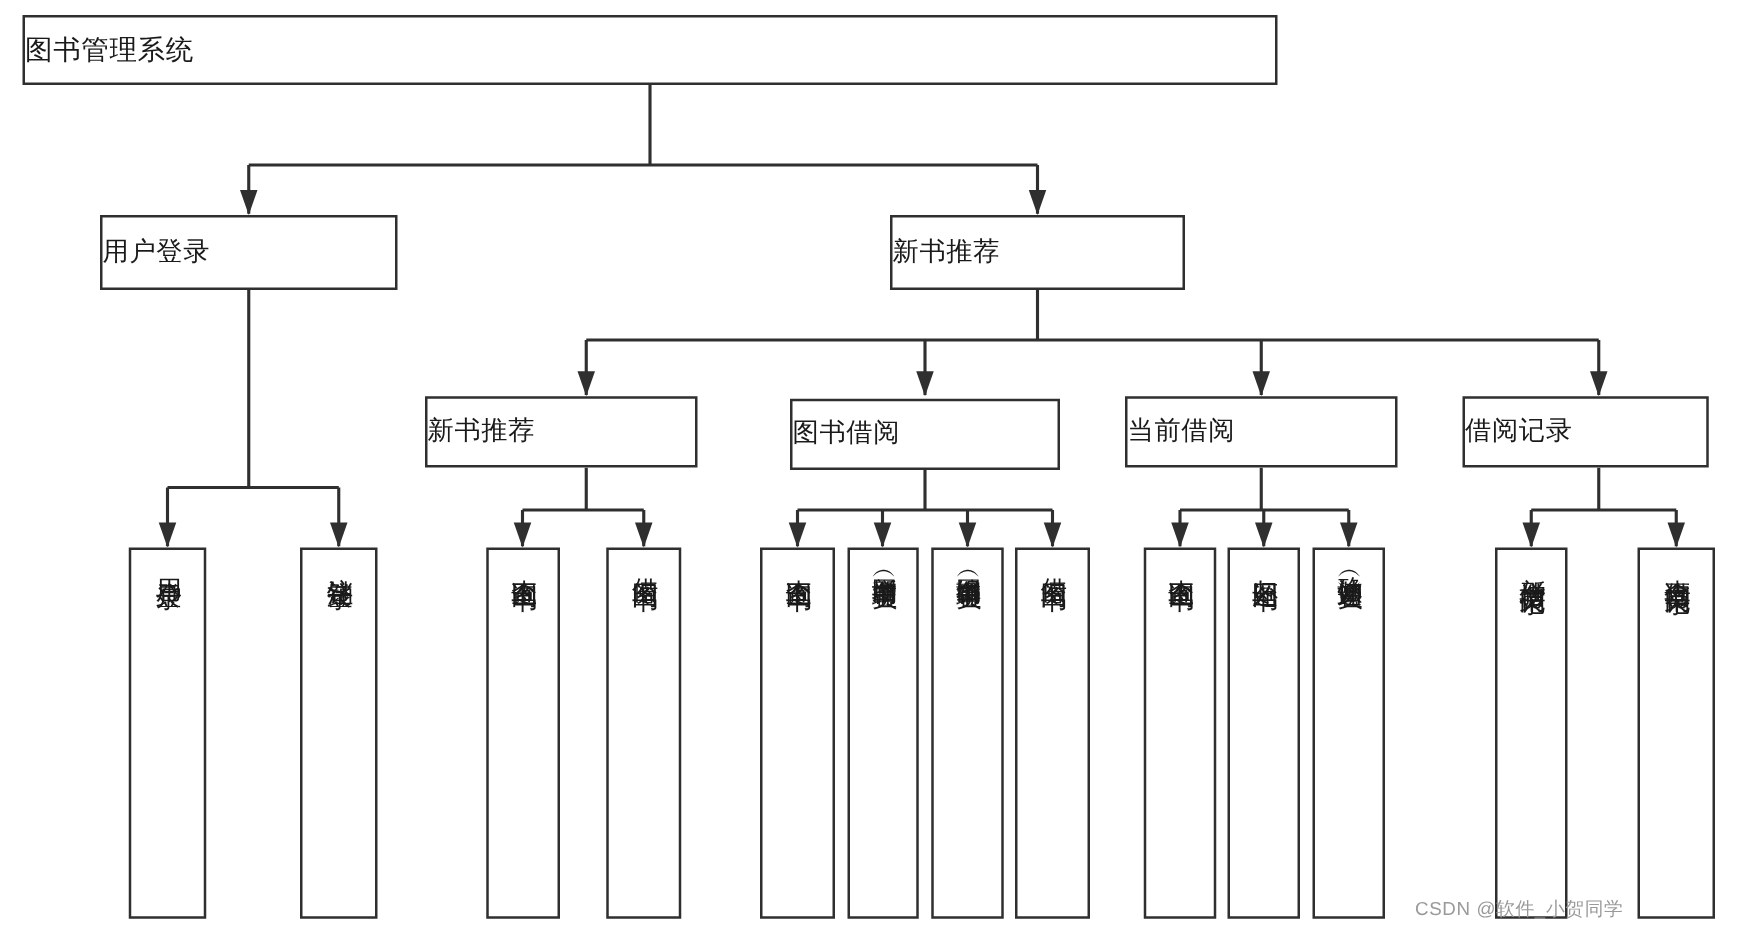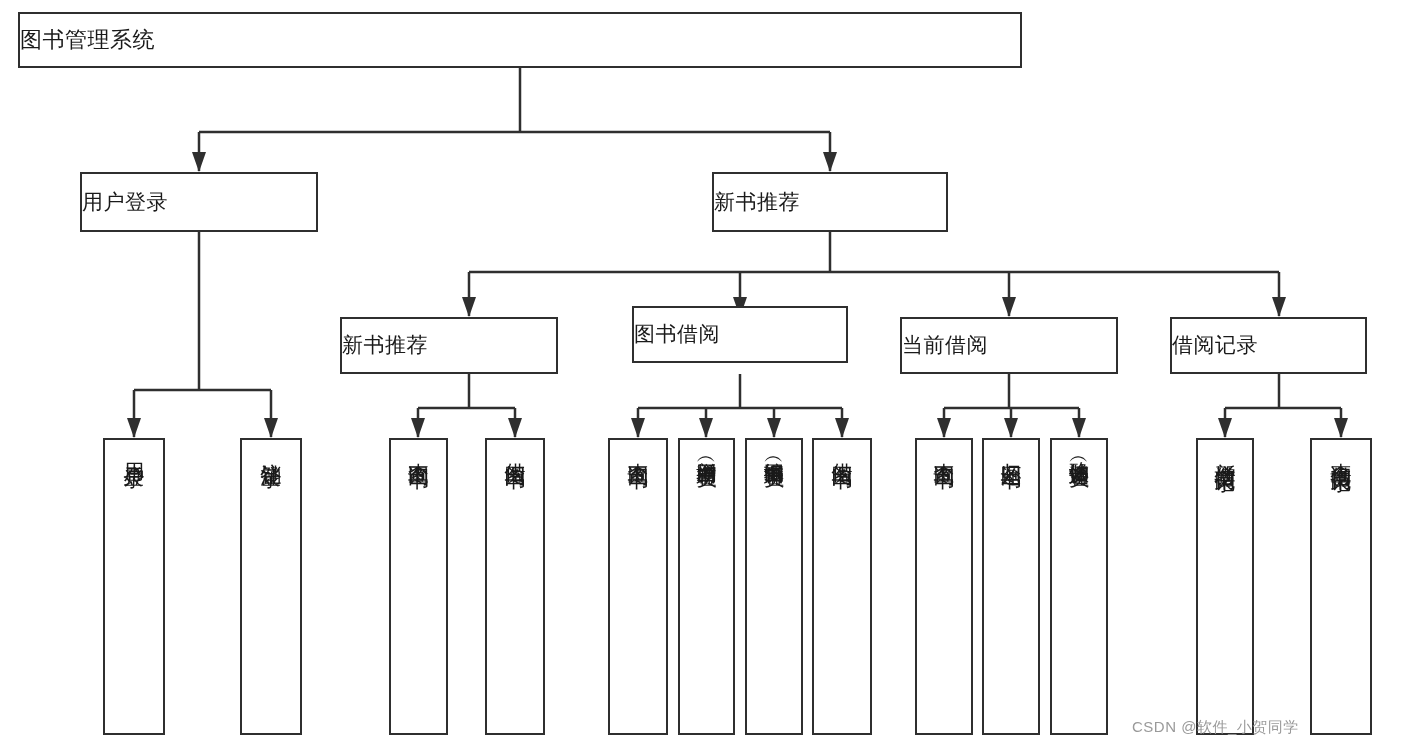--- a/index.html
+++ b/index.html
@@ -142,21 +142,21 @@
       </div>
       <div class="node horizontal" style="left: 80px; top: 172px; width: 238px; height: 60px;">
         <span class="node-label">用户登录</span>
       </div>
       <div class="node horizontal" style="left: 712px; top: 172px; width: 236px; height: 60px;">
         <span class="node-label">新书推荐</span>
       </div>
       <div class="node horizontal" style="left: 340px; top: 317px; width: 218px; height: 57px;">
         <span class="node-label">新书推荐</span>
       </div>
-      <div class="node horizontal" style="left: 632px; top: 306px; width: 216px; height: 57px;">
+      <div class="node horizontal" style="left: 632px; top: 319px; width: 216px; height: 57px;">
         <span class="node-label">图书借阅</span>
       </div>
       <div class="node horizontal" style="left: 900px; top: 317px; width: 218px; height: 57px;">
         <span class="node-label">当前借阅</span>
       </div>
       <div class="node horizontal" style="left: 1170px; top: 317px; width: 197px; height: 57px;">
         <span class="node-label">借阅记录</span>
       </div>
       <div class="node vertical" style="left: 103px; top: 438px; width: 62px; height: 297px;">
         <span class="node-label">用户登录</span>

